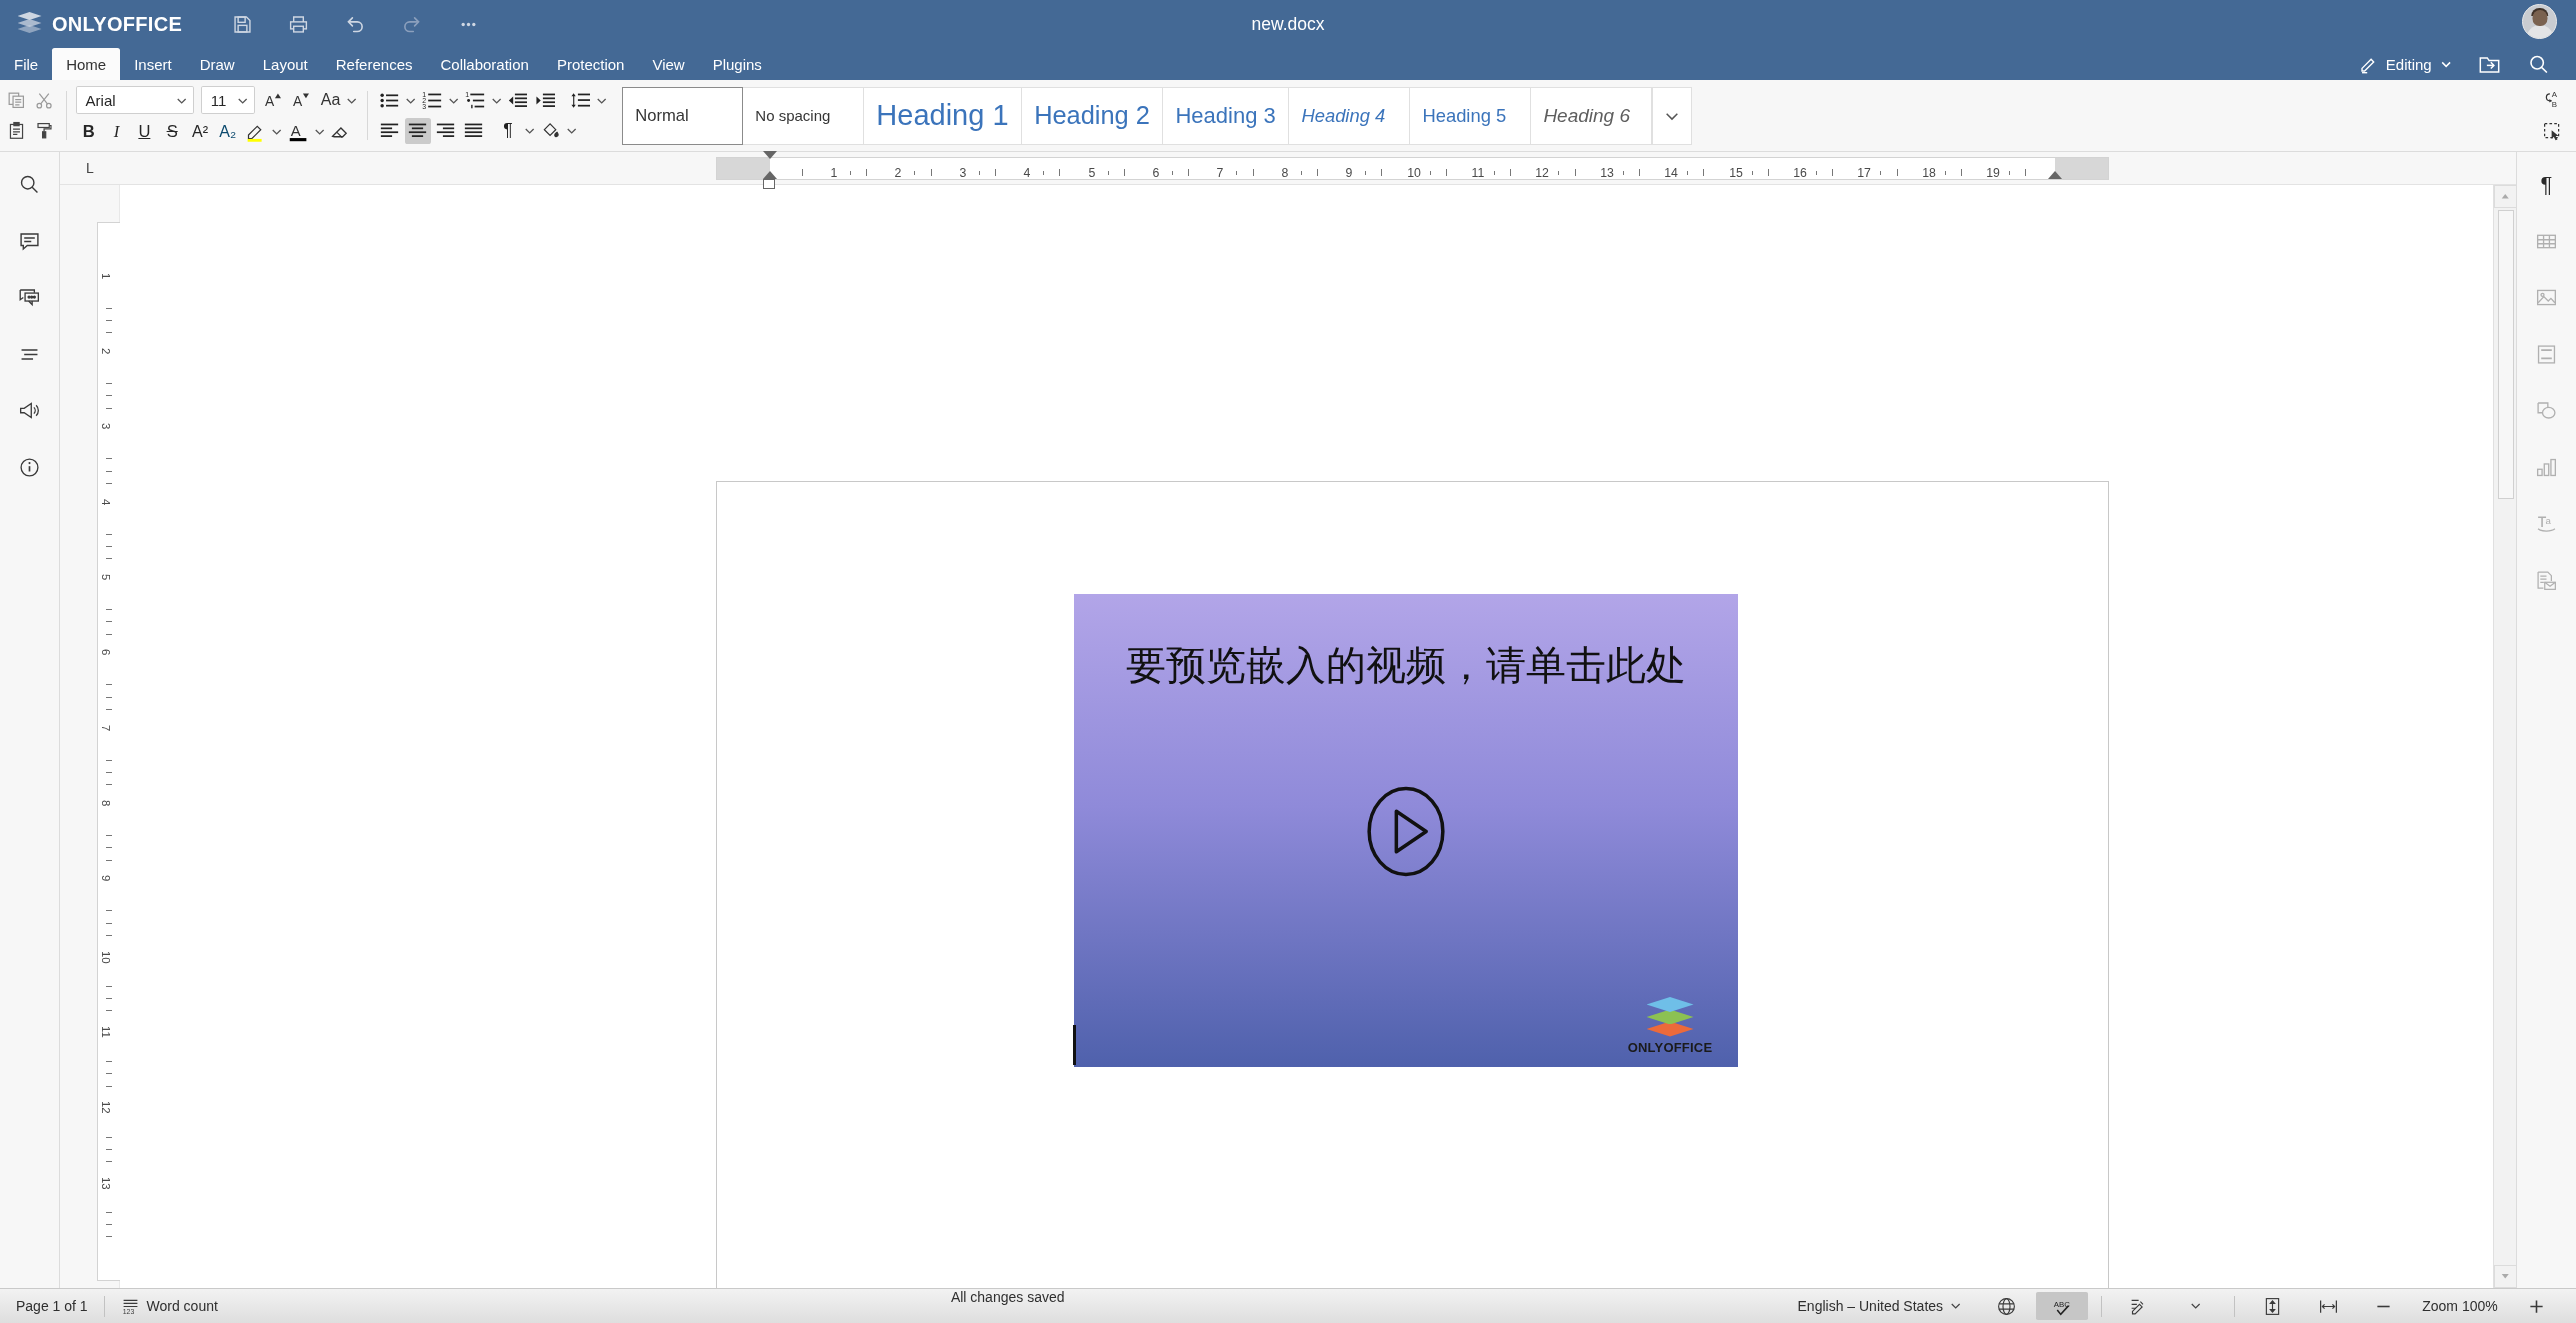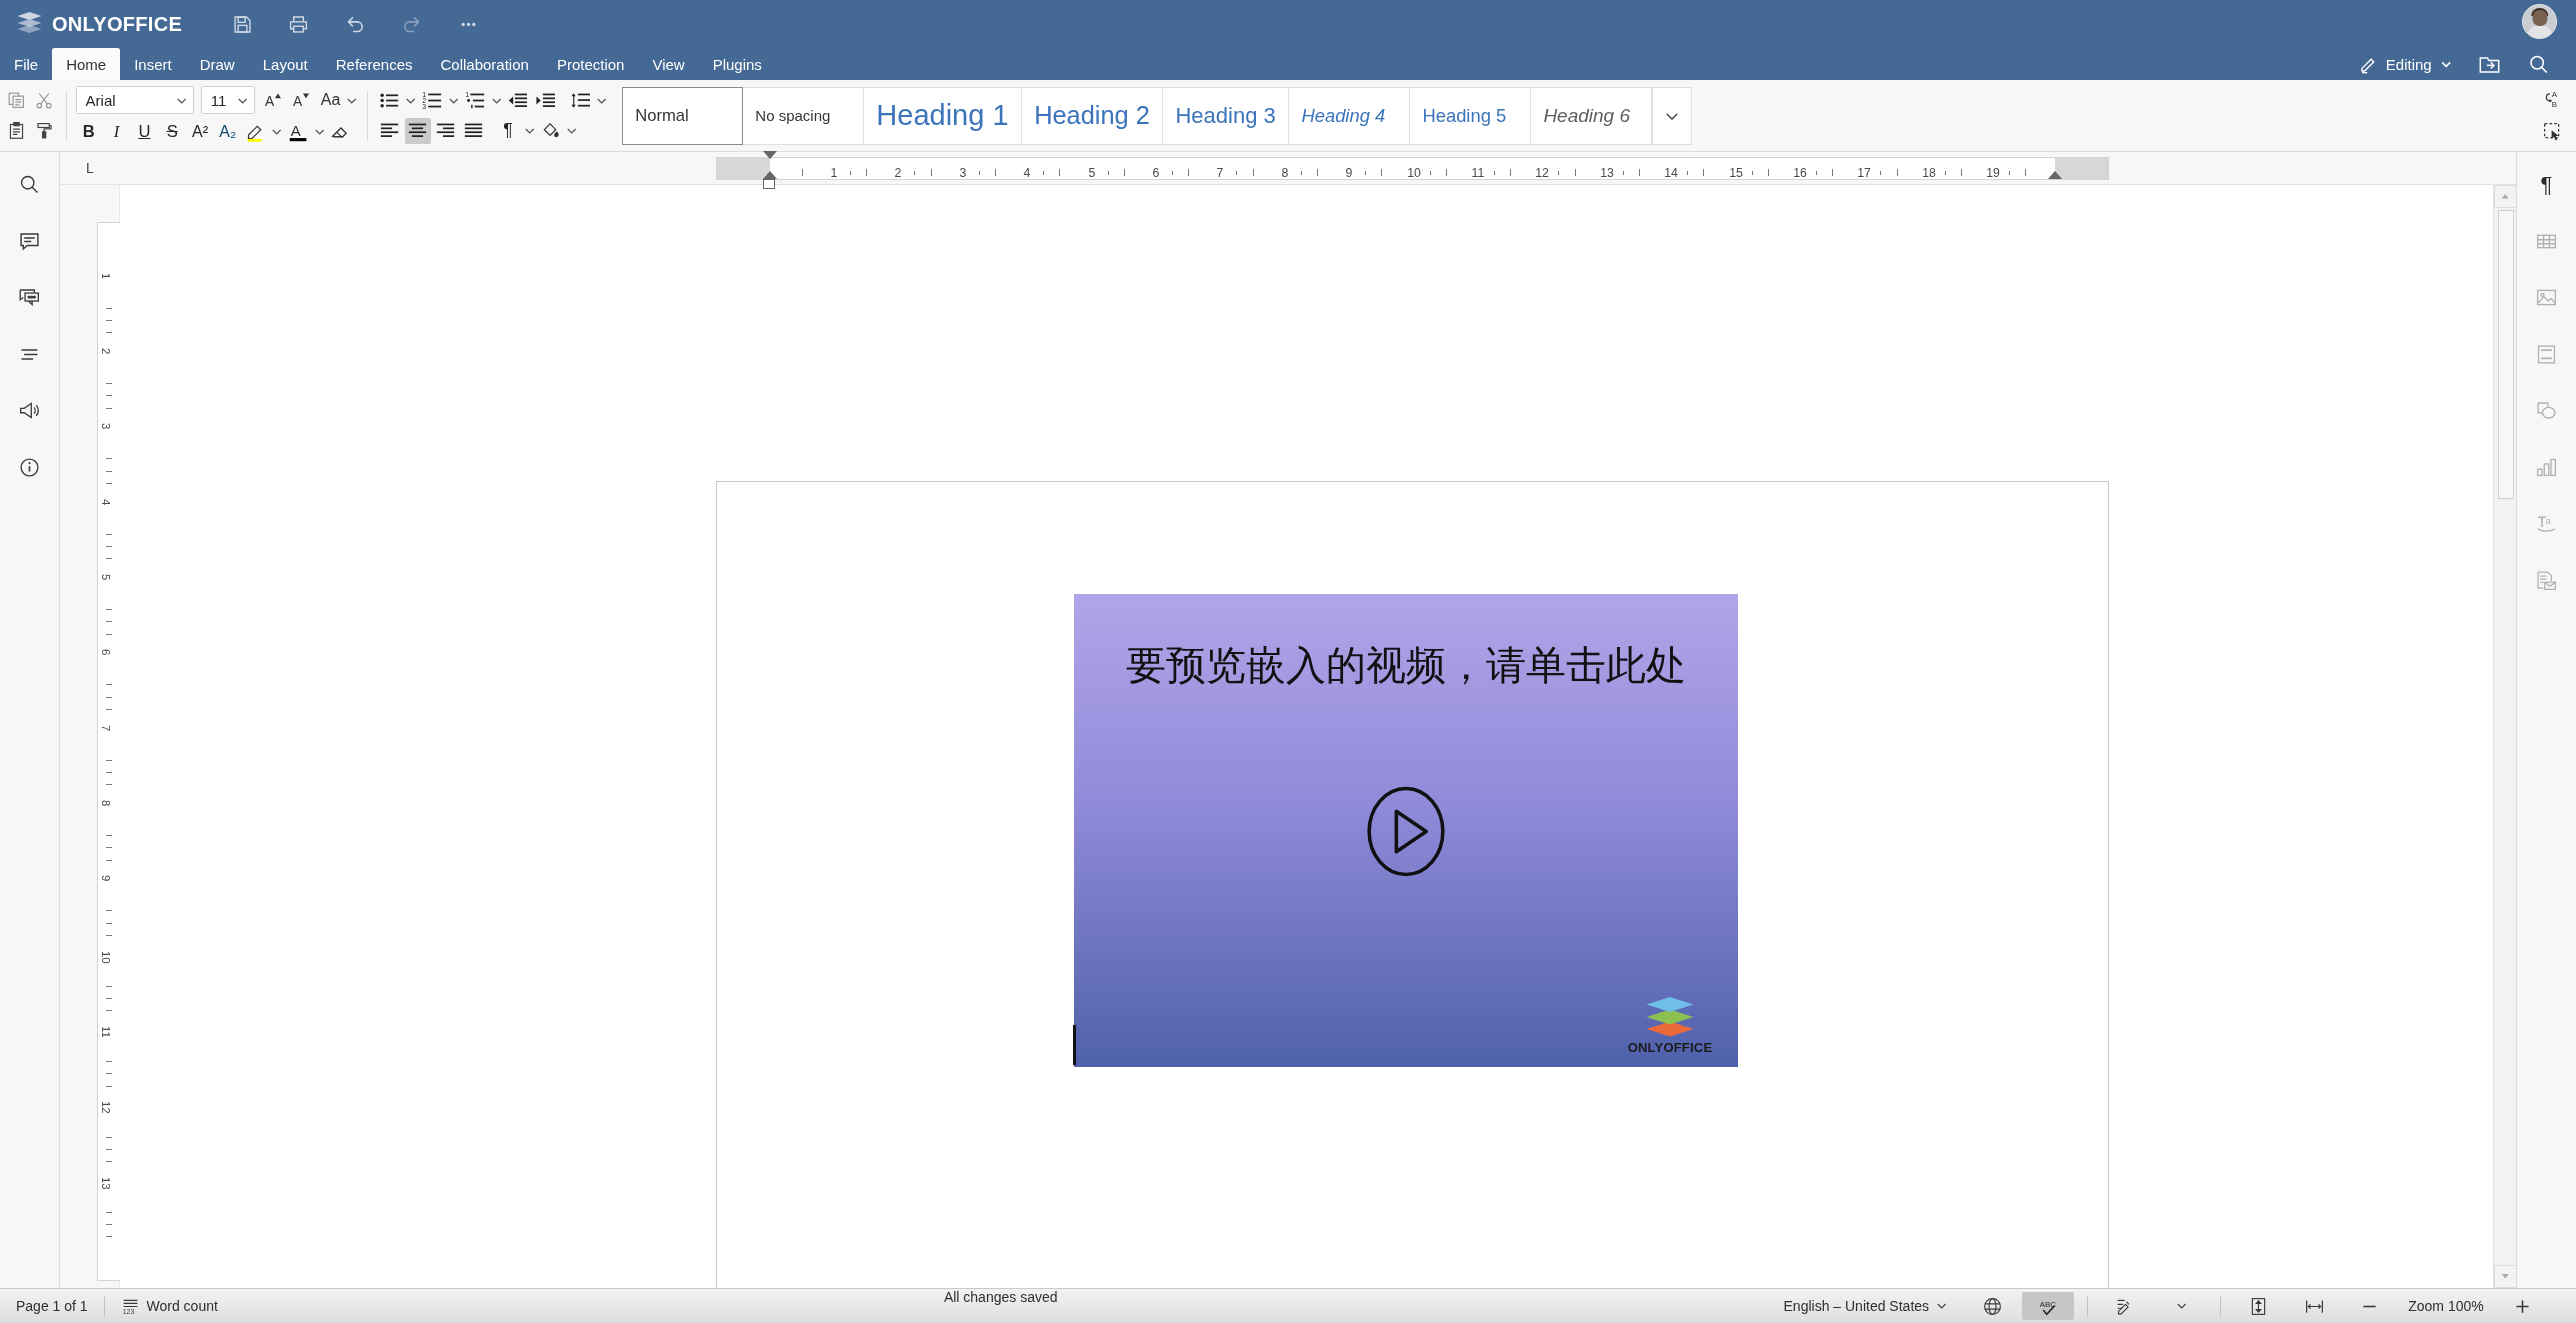--- a/index.html
+++ b/index.html
@@ -276,21 +276,21 @@
   .sb-item {
     display: flex; align-items: center; gap: 7px; padding: 0 16px;
     height: 100%; cursor: pointer;
   }
   .sb-div { width: 0.9px; height: 21px; background: #c2c2c2; }
   .sb-status {
     position: absolute; left: 0; right: 0; text-align: center;
     pointer-events: none; font-size: 14px; color: #2f2f2f;
   }
   .sb-center-wrap { flex: 1; position: relative; height: 100%; }
-  .sb-right { display: flex; align-items: center; gap: 3.5px; padding-right: 28px; text-align: right; }
+  .sb-right { display: flex; align-items: center; gap: 3.5px; padding-right: 14px; text-align: right; }
   .sb-icon-btn {
     width: 52px; height: 28px; display: flex; align-items: center;
     justify-content: center; cursor: pointer; border-radius: 1.8px;
   }
   .sb-icon-btn.active { background: #c6c6c6; }
   .zoom-label { font-size: 14px; padding: 0 8.8px; cursor: pointer; }
   svg { display: block; }
 </style>
 </head>
 <body>
@@ -336,20 +336,21 @@
       </div>
       <div class="qa-btn">
         <svg width="23" height="23" viewBox="0 0 26 26" fill="#cfd7e3">
           <circle cx="7" cy="13" r="1.9"></circle>
             <circle cx="13" cy="13" r="1.9"></circle>
             <circle cx="19" cy="13" r="1.9"></circle>
         </svg>
       </div>
     </div>
 
+    <div class="doc-title">new.docx</div>
 
     <div class="avatar">
       <div class="body"></div>
         <div class="hair"></div>
         <div class="head"></div>
     </div>
   </div>
 
   <div class="menubar">
     <div class="tabs">

